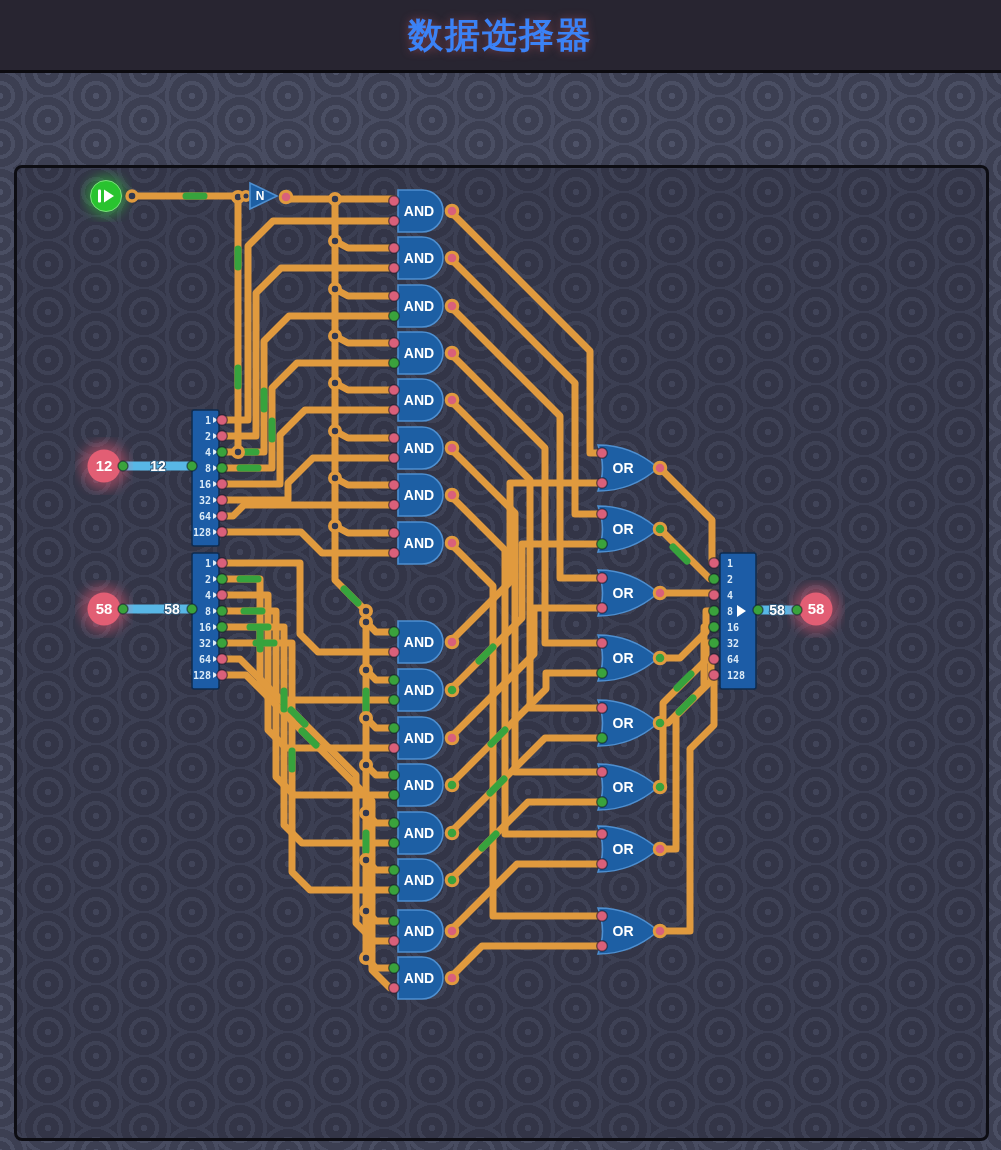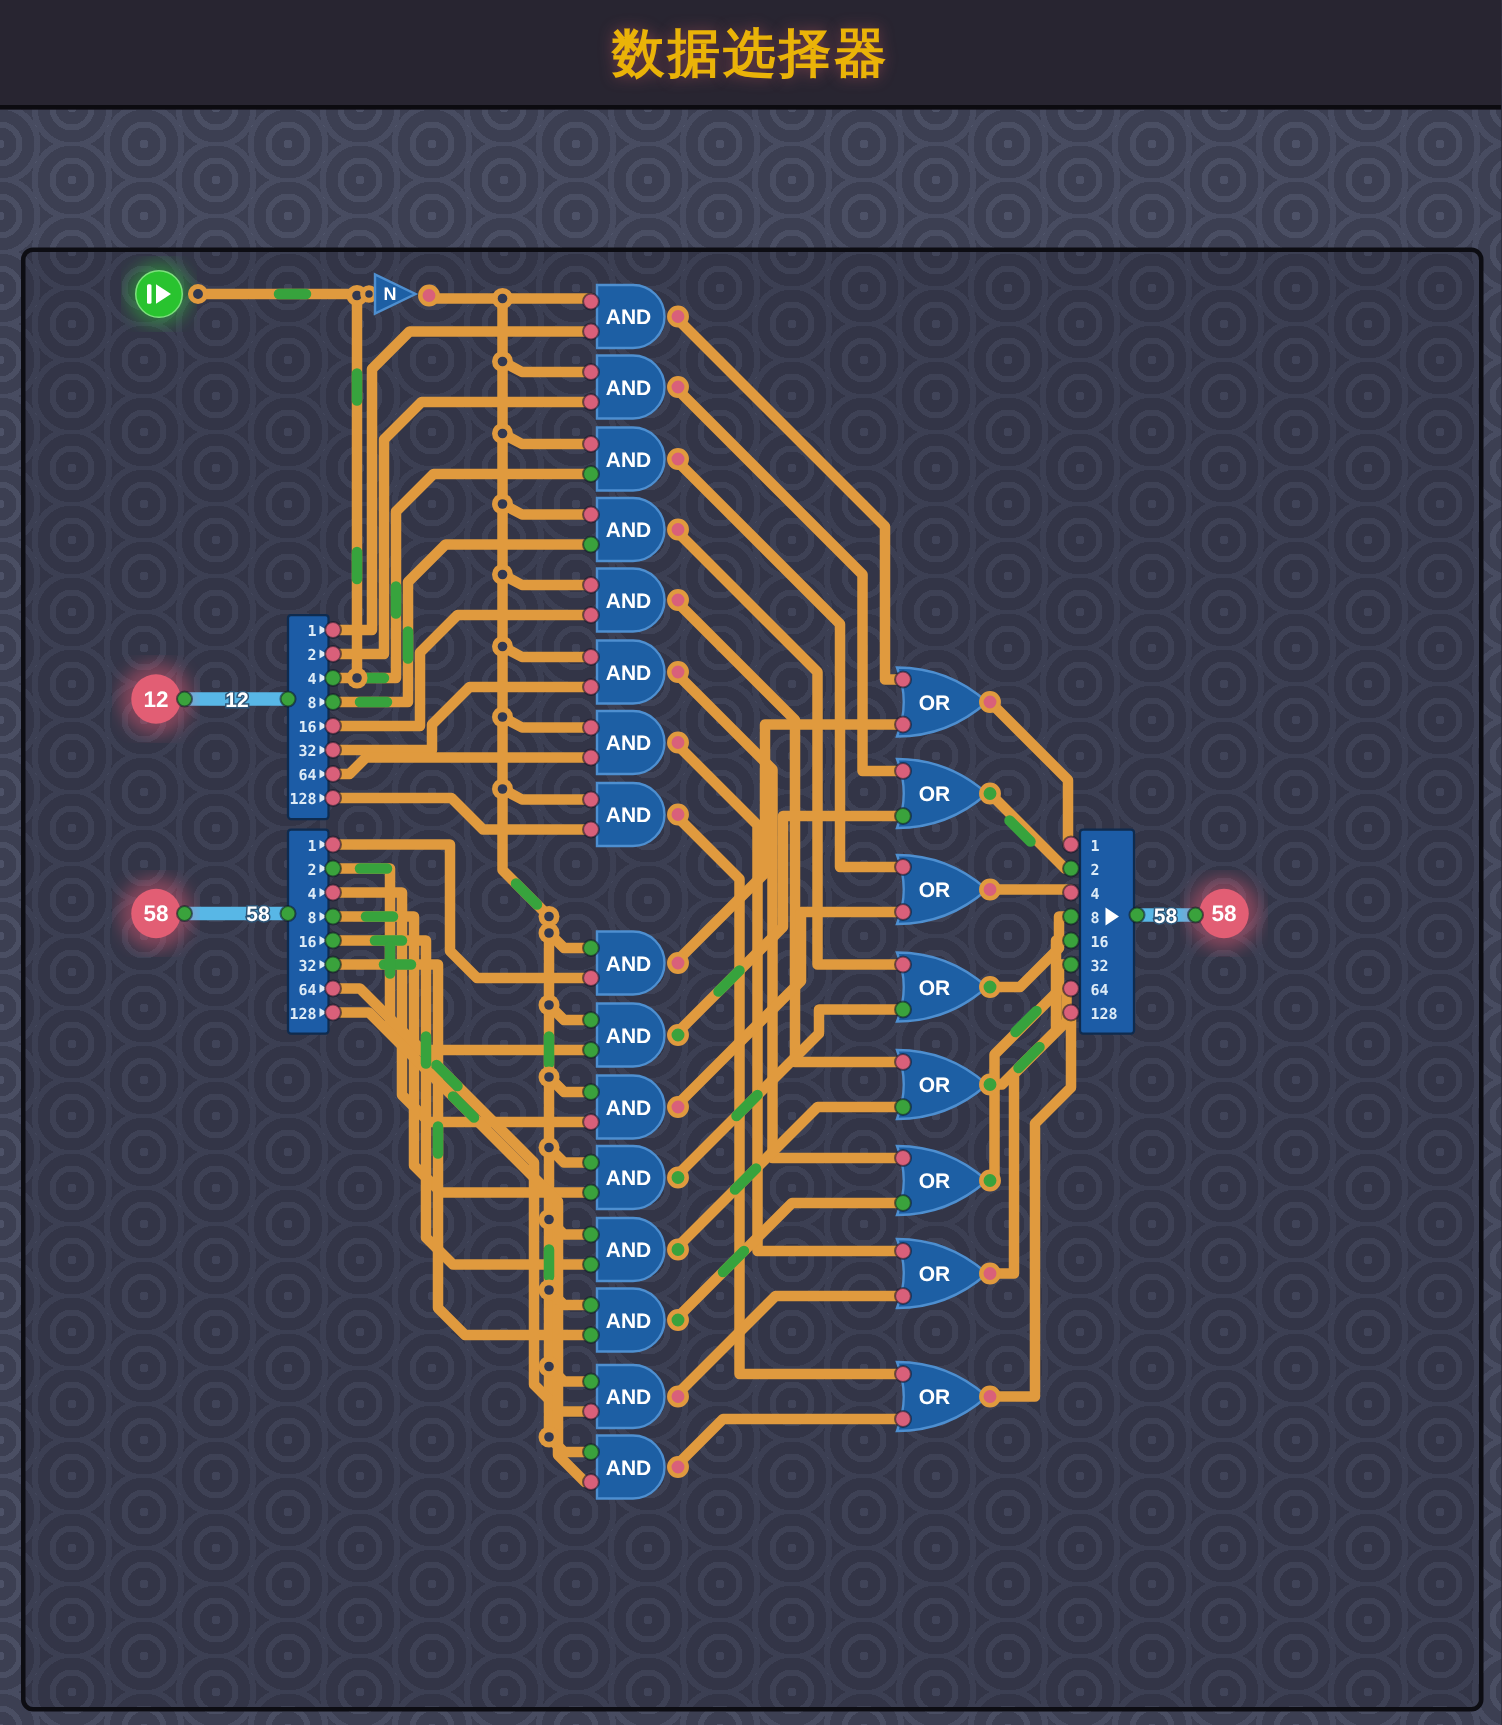--- a/index.html
+++ b/index.html
@@ -11,21 +11,21 @@
         rgba(170,180,215,0.11) 23px 27px, rgba(0,0,0,0) 27px),
       radial-gradient(circle at 50% 50%, rgba(170,180,215,0.16) 0 3px, rgba(0,0,0,0) 3px 11px,
         rgba(170,180,215,0.13) 11px 15px, rgba(0,0,0,0) 15px 23px,
         rgba(170,180,215,0.11) 23px 27px, rgba(0,0,0,0) 27px);
     background-size:96px 48px, 96px 48px;
     background-position:0 0, 48px 24px;
     font-family:"Liberation Sans", sans-serif;}
   .header{position:absolute;left:0;top:0;width:100%;height:73px;background:#282531;
     border-bottom:3px solid #0c0b10;box-sizing:border-box;
     display:flex;align-items:center;justify-content:center;}
-  .title{color:#eab308;font-size:35px;font-weight:bold;letter-spacing:2px;
+  .title{color:#3b82f6;font-size:35px;font-weight:bold;letter-spacing:2px;
     text-shadow:0 0 10px rgba(224,97,108,0.45);}
   .board{position:absolute;left:14px;top:165px;width:969px;height:970px;
     border:3px solid #0d0d13;border-radius:8px;background:rgba(14,16,30,0.20);}
   svg{position:absolute;left:0;top:0;}
   .w{stroke:#e09a3e;stroke-width:7;fill:none;stroke-linecap:round;stroke-linejoin:round;}
   .b{stroke:#58b7e6;stroke-width:9;fill:none;stroke-linecap:round;}
   .g{stroke:#37a33d;stroke-width:7;fill:none;stroke-linecap:round;}
   .jno{fill:#e09a3e;} .jni{fill:#313850;}
   .gate{fill:#1d5fa4;stroke:#4e8fd0;stroke-width:1.6;}
   .box{fill:#1c5ca6;stroke:#0f2b4e;stroke-width:1.5;}

